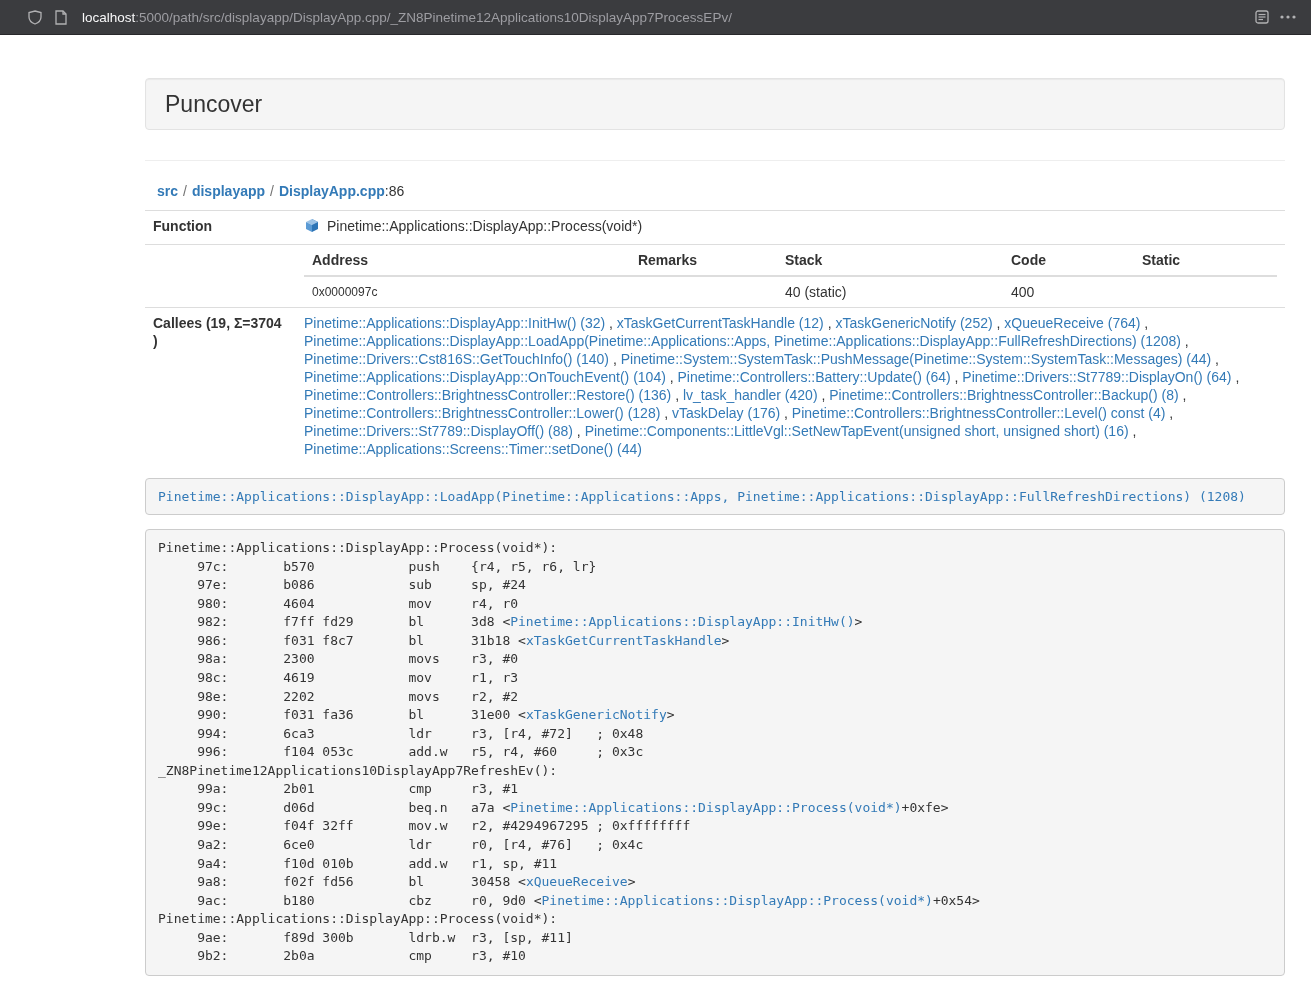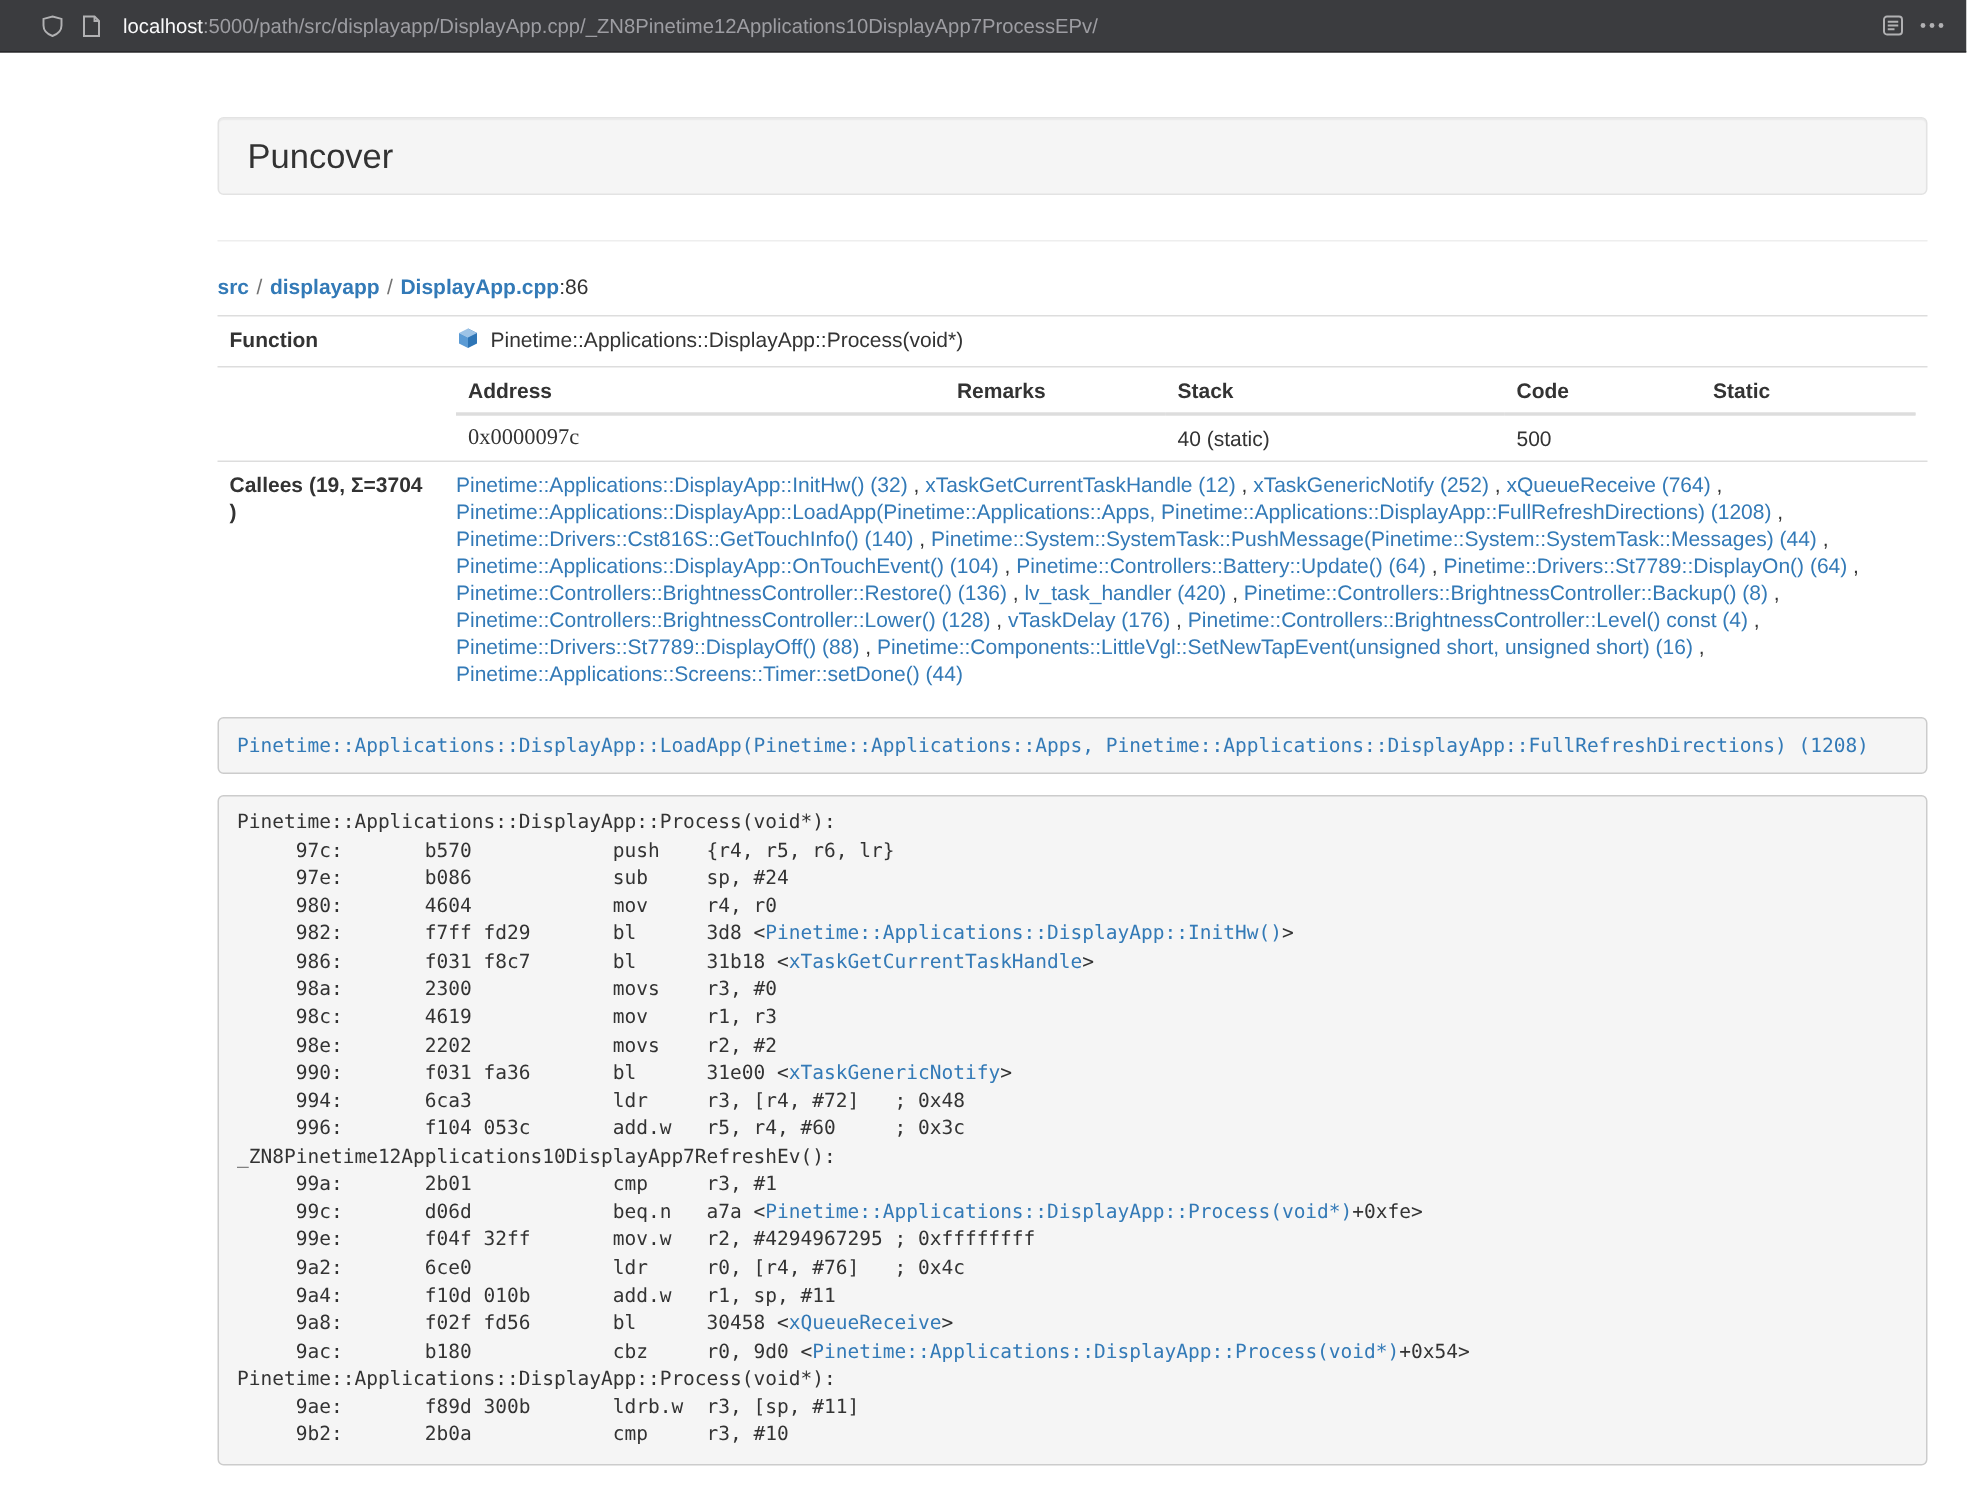--- a/index.html
+++ b/index.html
@@ -50,21 +50,21 @@
     border: 1px solid #e3e3e3;
     border-radius: 4px;
     padding: 13px 19px;
     margin-bottom: 30px;
     box-shadow: inset 0 1px 1px rgba(0,0,0,.05);
   }
   .app-title { font-size: 23px; font-weight: 500; color: #333; line-height: 24px; }
 
   hr.divider { border: 0; border-top: 1px solid #eee; margin: 0 0 21px 0; }
 
-  .breadcrumb { margin: 0 0 10px 0; line-height: 18px; }
+  .breadcrumb { margin: 0 0 10px 12px; line-height: 18px; }
   .breadcrumb a { color: #337ab7; font-weight: bold; text-decoration: none; cursor: pointer; }
   .breadcrumb .sep { color: #737373; margin: 0 5px; }
   .breadcrumb .line-no { color: #333; }
 
   
   table.fn-table { width: 100%; border-collapse: collapse; }
   .fn-table > tbody > tr > th,
   .fn-table > tbody > tr > td {
     border-top: 1px solid #ddd;
     text-align: left;
@@ -87,21 +87,21 @@
     padding: 6px 8px;
     line-height: 18px;
     border-bottom: 2px solid #ddd;
   }
   .addr-table tbody td { padding: 6px 8px; line-height: 18px; }
   .addr-table .c1 { width: 254px; }
   .addr-table .c2 { width: 219px; text-align: center; }
   .addr-table .c3 { width: 226px; }
   .addr-table .c4 { width: 131px; }
 
-  .mono { font-family: Liberation Serif, serif; font-size: 15px; }
+  .mono { font-family: Liberation Sans, sans-serif; font-size: 12px; }
 
   .callees-cell { line-height: 20px; }
   a.sym { color: #337ab7; text-decoration: none; cursor: pointer; }
 
   
   .symbol-panel {
     margin-top: 14px;
     background: #f5f5f5;
     border: 1px solid #ccc;
     border-radius: 4px;
@@ -205,21 +205,21 @@
                 <th class="c3">Stack</th>
                 <th class="c4">Code</th>
                 <th class="c5">Static</th>
               </tr>
             </thead>
             <tbody>
               <tr>
                 <td class="mono">0x0000097c</td>
                 <td></td>
                 <td>40 (static)</td>
-                <td>500</td>
+                <td>400</td>
                 <td></td>
               </tr>
             </tbody>
           </table>
         </td>
       </tr>
       <tr>
         <th>Callees (19, Σ=3704 )</th>
         <td class="callees-cell"><a class="sym">Pinetime::Applications::DisplayApp::InitHw() (32)</a> , <a class="sym">xTaskGetCurrentTaskHandle (12)</a> , <a class="sym">xTaskGenericNotify (252)</a> , <a class="sym">xQueueReceive (764)</a> , <a class="sym">Pinetime::Applications::DisplayApp::LoadApp(Pinetime::Applications::Apps, Pinetime::Applications::DisplayApp::FullRefreshDirections) (1208)</a> , <a class="sym">Pinetime::Drivers::Cst816S::GetTouchInfo() (140)</a> , <a class="sym">Pinetime::System::SystemTask::PushMessage(Pinetime::System::SystemTask::Messages) (44)</a> , <a class="sym">Pinetime::Applications::DisplayApp::OnTouchEvent() (104)</a> , <a class="sym">Pinetime::Controllers::Battery::Update() (64)</a> , <a class="sym">Pinetime::Drivers::St7789::DisplayOn() (64)</a> , <a class="sym">Pinetime::Controllers::BrightnessController::Restore() (136)</a> , <a class="sym">lv_task_handler (420)</a> , <a class="sym">Pinetime::Controllers::BrightnessController::Backup() (8)</a> , <a class="sym">Pinetime::Controllers::BrightnessController::Lower() (128)</a> , <a class="sym">vTaskDelay (176)</a> , <a class="sym">Pinetime::Controllers::BrightnessController::Level() const (4)</a> , <a class="sym">Pinetime::Drivers::St7789::DisplayOff() (88)</a> , <a class="sym">Pinetime::Components::LittleVgl::SetNewTapEvent(unsigned short, unsigned short) (16)</a> , <a class="sym">Pinetime::Applications::Screens::Timer::setDone() (44)</a></td>
       </tr>

